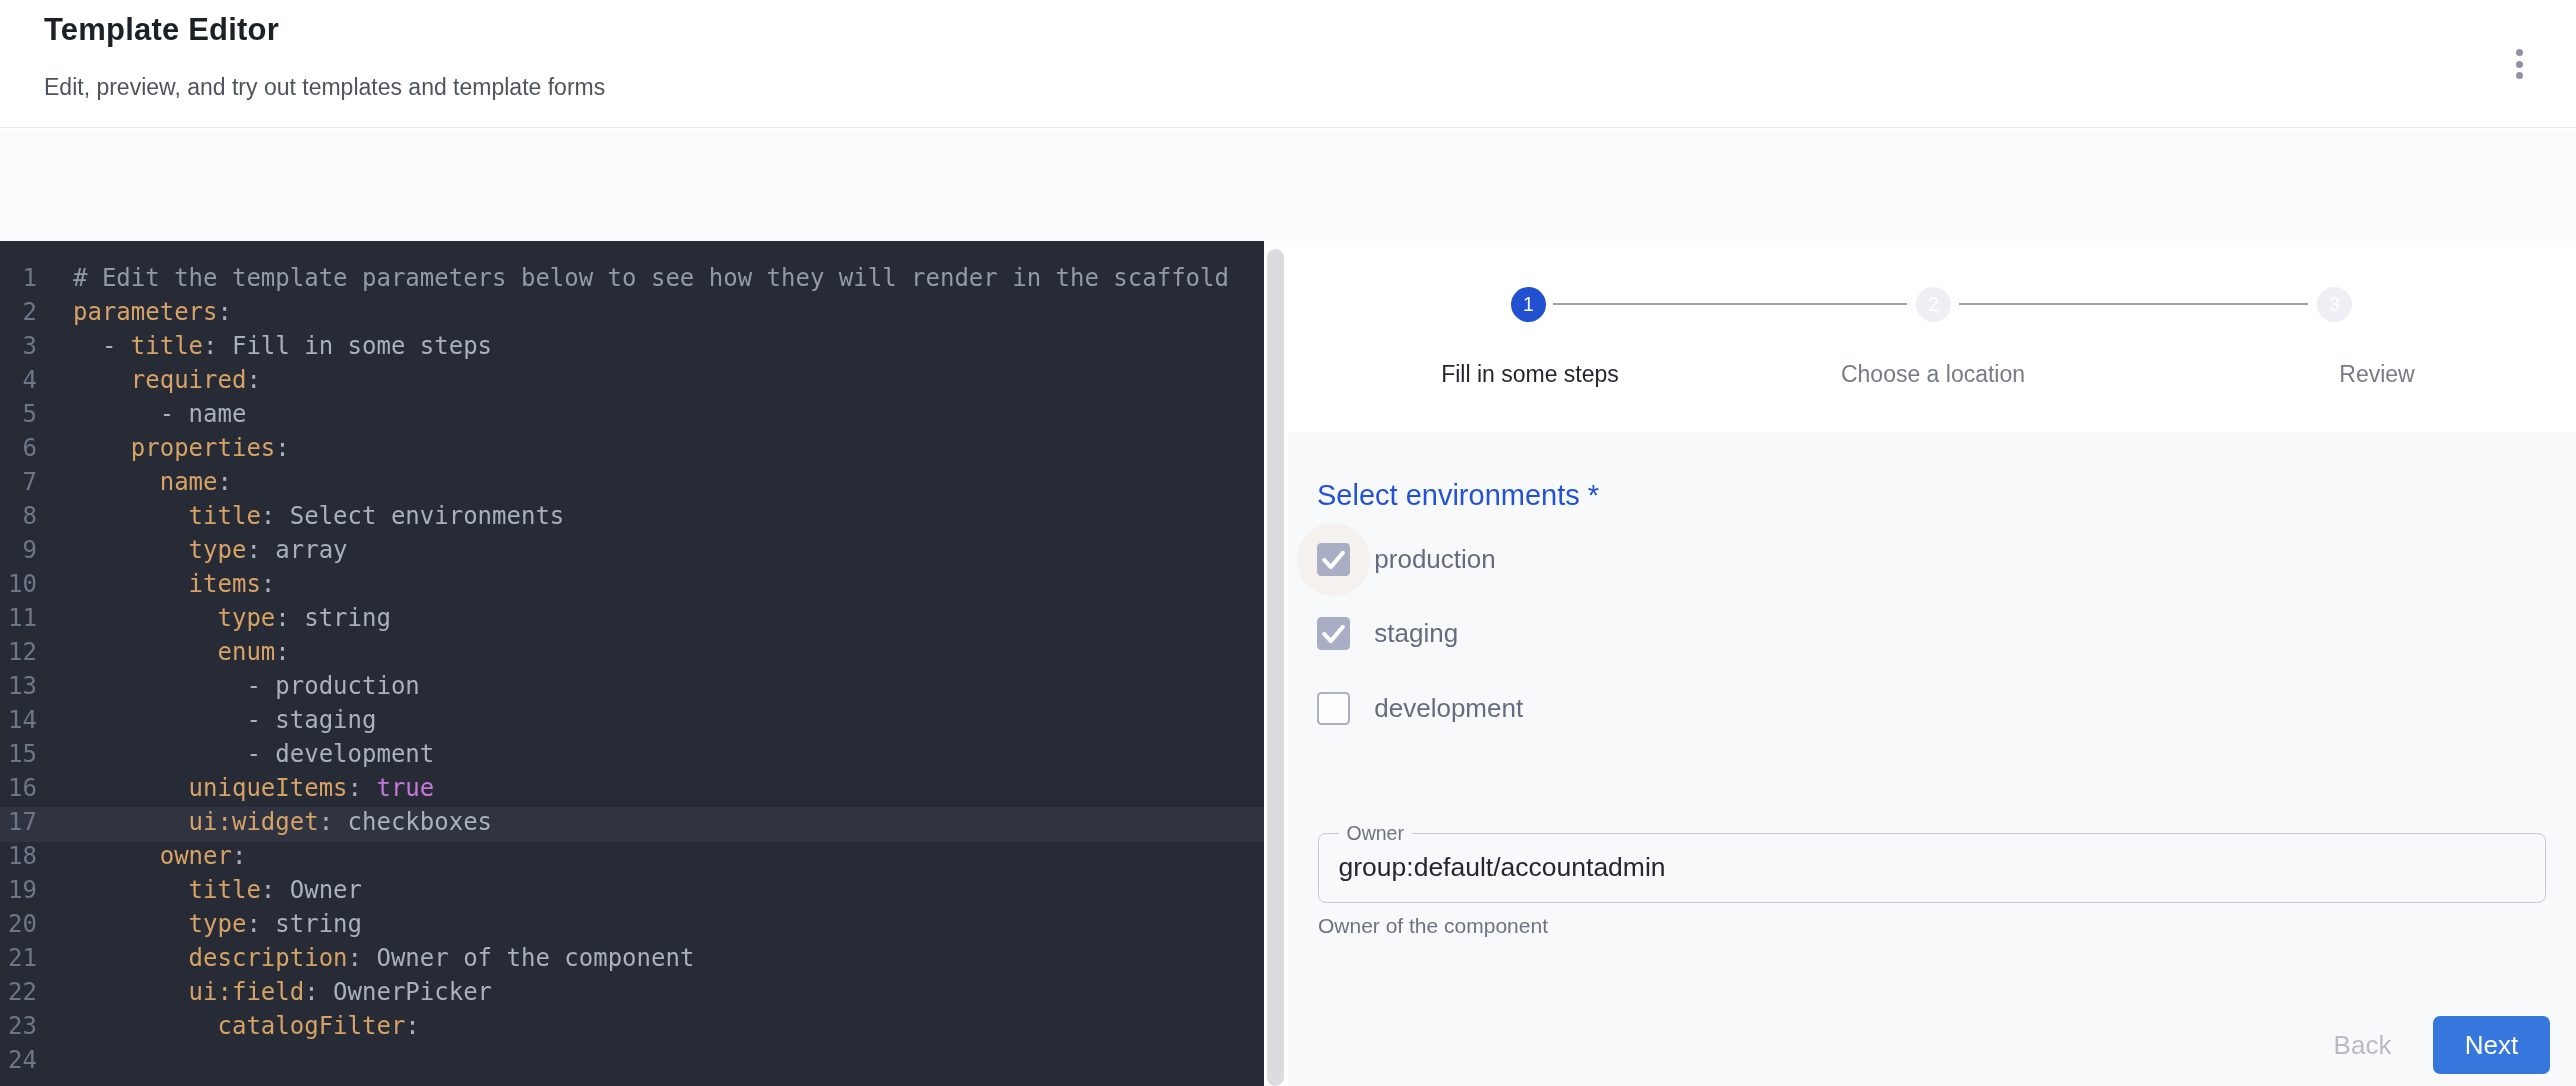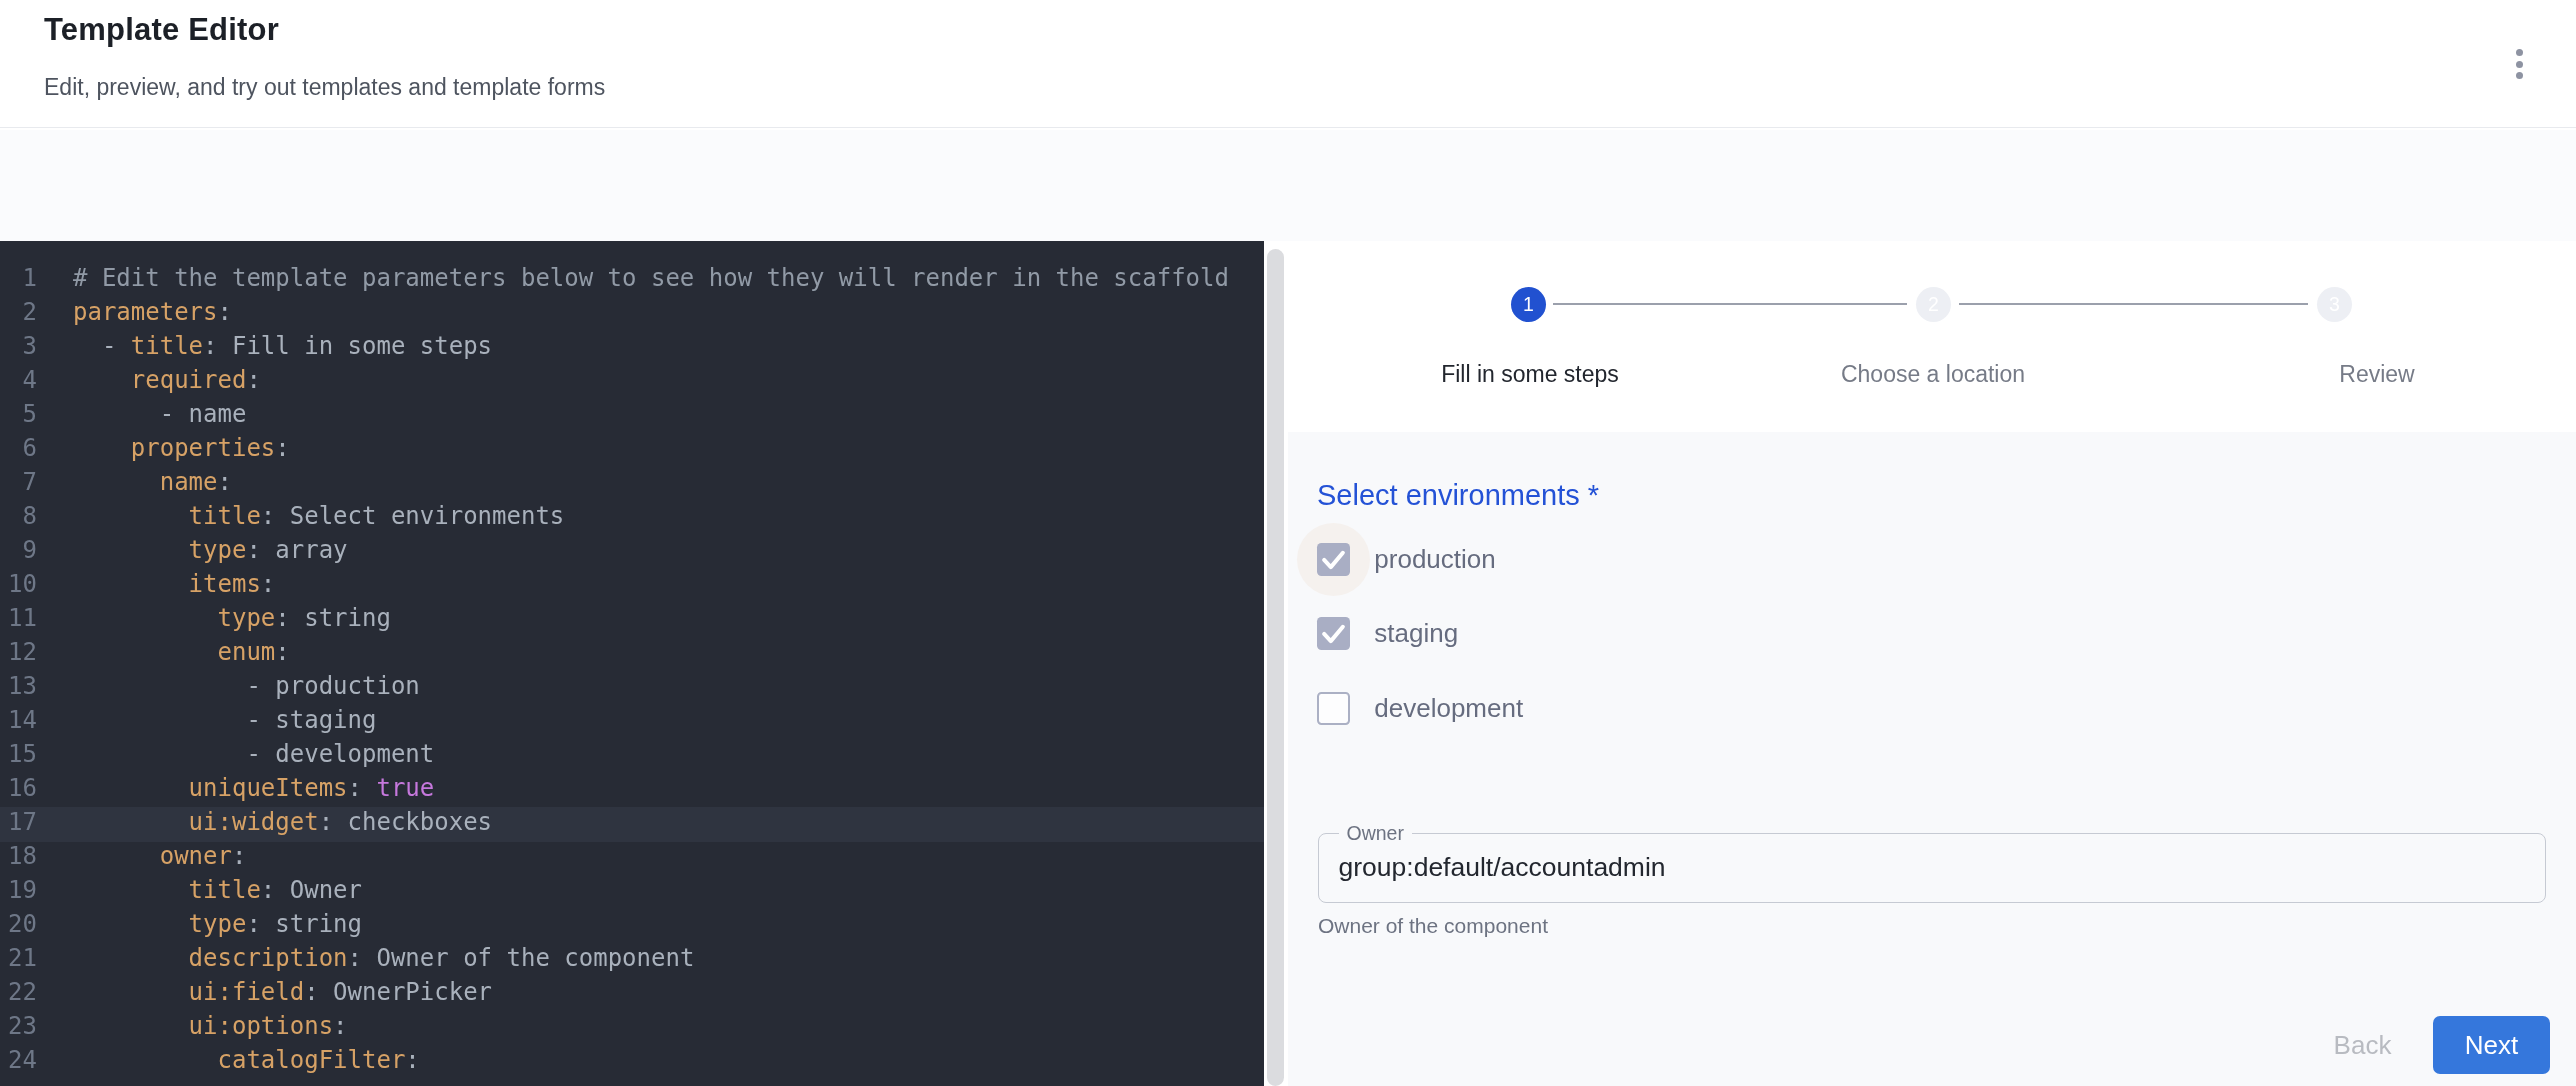--- a/index.html
+++ b/index.html
@@ -173,21 +173,20 @@
         <div class="cl"><span class="tk-p">            - </span><span class="tk-v">production</span></div>
         <div class="cl"><span class="tk-p">            - </span><span class="tk-v">staging</span></div>
         <div class="cl"><span class="tk-p">            - </span><span class="tk-v">development</span></div>
         <div class="cl"><span class="tk-p">        </span><span class="tk-k">uniqueItems</span><span class="tk-p">: </span><span class="tk-b">true</span></div>
         <div class="cl"><span class="tk-p">        </span><span class="tk-k">ui:widget</span><span class="tk-p">: </span><span class="tk-v">checkboxes</span></div>
         <div class="cl"><span class="tk-p">      </span><span class="tk-k">owner</span><span class="tk-p">:</span></div>
         <div class="cl"><span class="tk-p">        </span><span class="tk-k">title</span><span class="tk-p">: </span><span class="tk-v">Owner</span></div>
         <div class="cl"><span class="tk-p">        </span><span class="tk-k">type</span><span class="tk-p">: </span><span class="tk-v">string</span></div>
         <div class="cl"><span class="tk-p">        </span><span class="tk-k">description</span><span class="tk-p">: </span><span class="tk-v">Owner of the component</span></div>
         <div class="cl"><span class="tk-p">        </span><span class="tk-k">ui:field</span><span class="tk-p">: </span><span class="tk-v">OwnerPicker</span></div>
-        <div class="cl"><span class="tk-p">        </span><span class="tk-k">ui:options</span><span class="tk-p">:</span></div>
         <div class="cl"><span class="tk-p">          </span><span class="tk-k">catalogFilter</span><span class="tk-p">:</span></div>
       </div>
   </div>
 
   <div class="split"></div>
   <div class="scroll-thumb"></div>
 
   <div class="stepper-zone"></div>
   <div class="step-circle active" style="left:1511px;">1</div>
   <div class="step-conn" style="left:1553px; width:354px;"></div>

